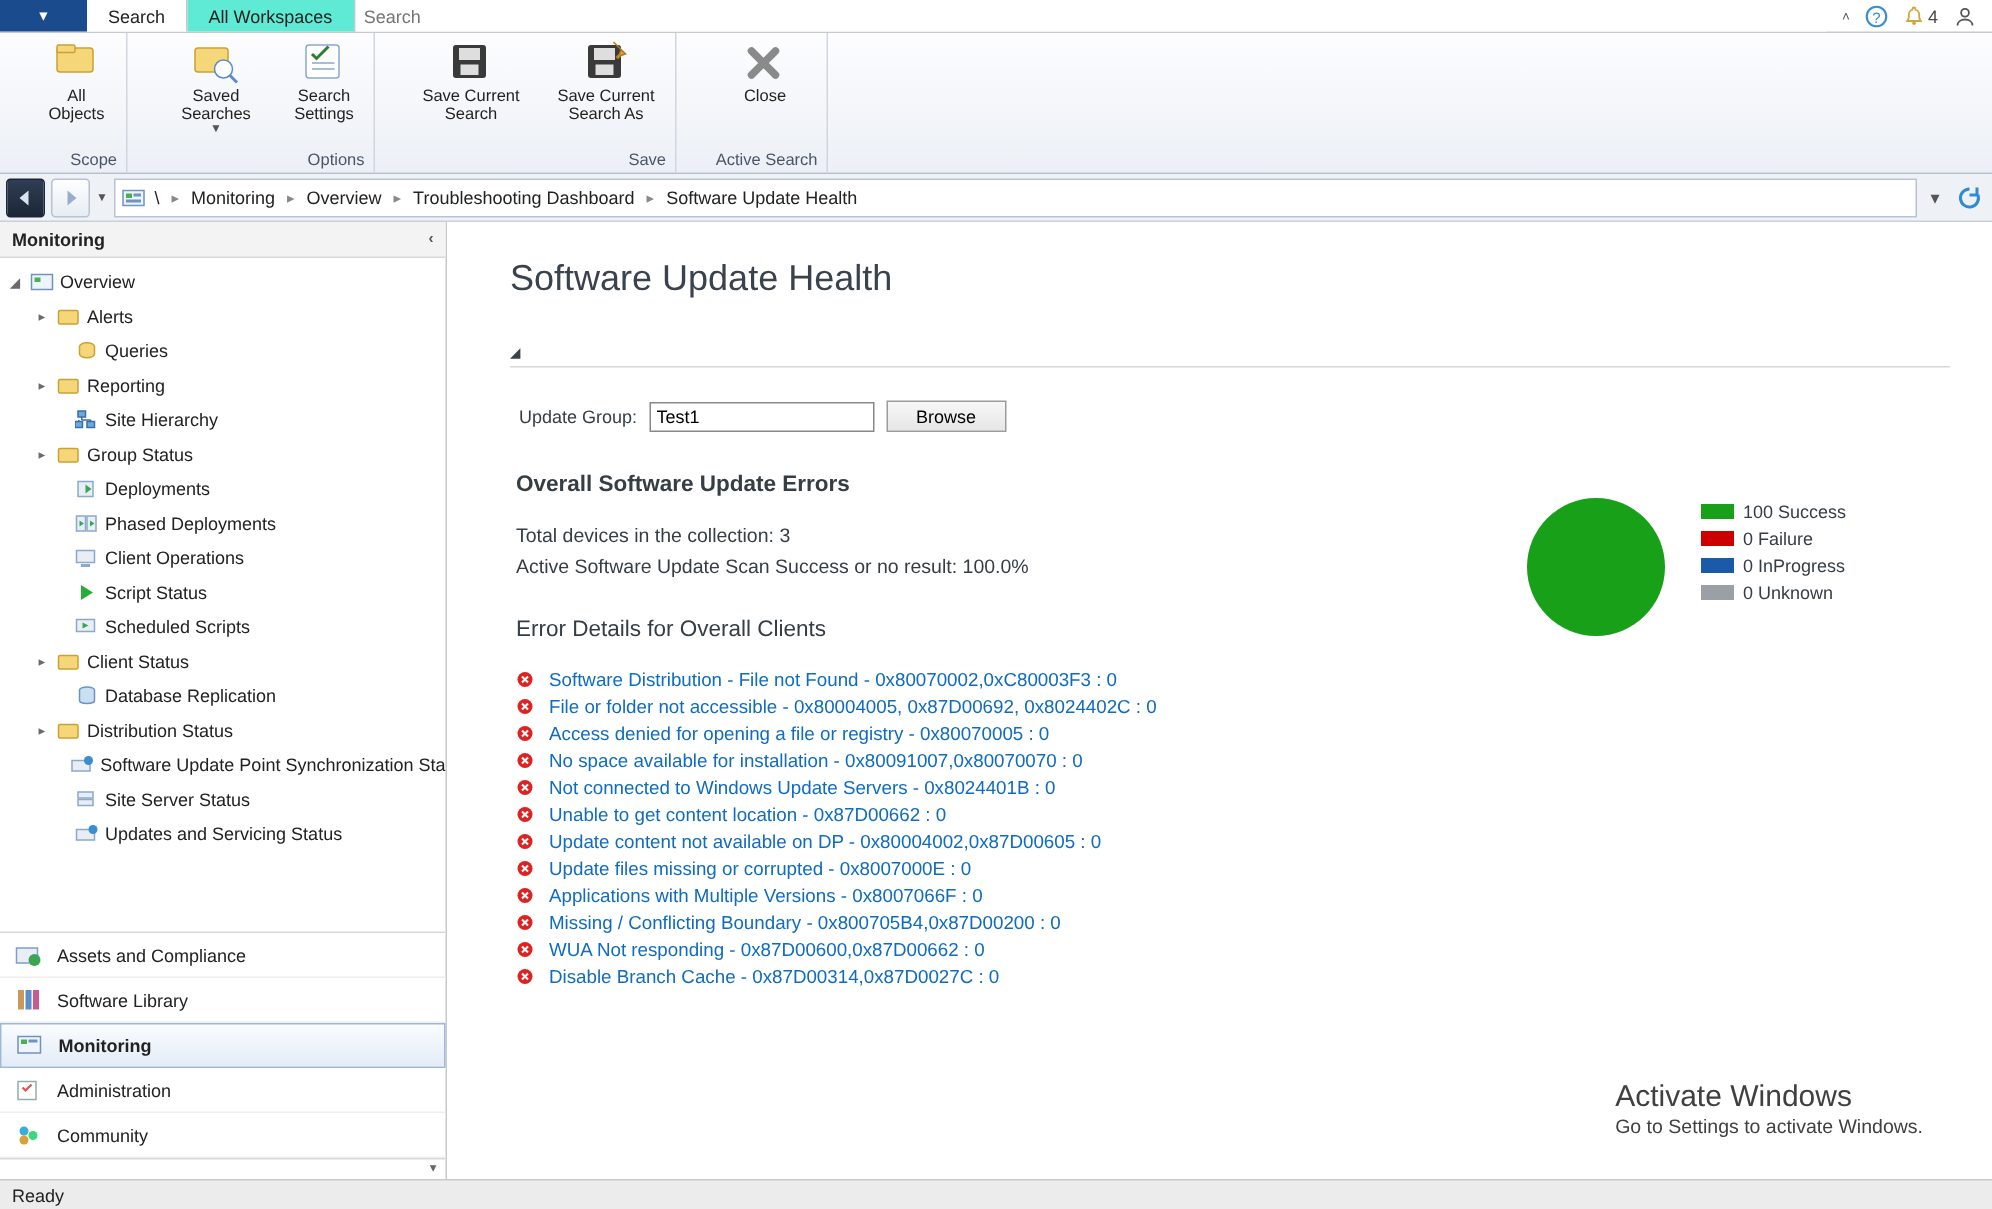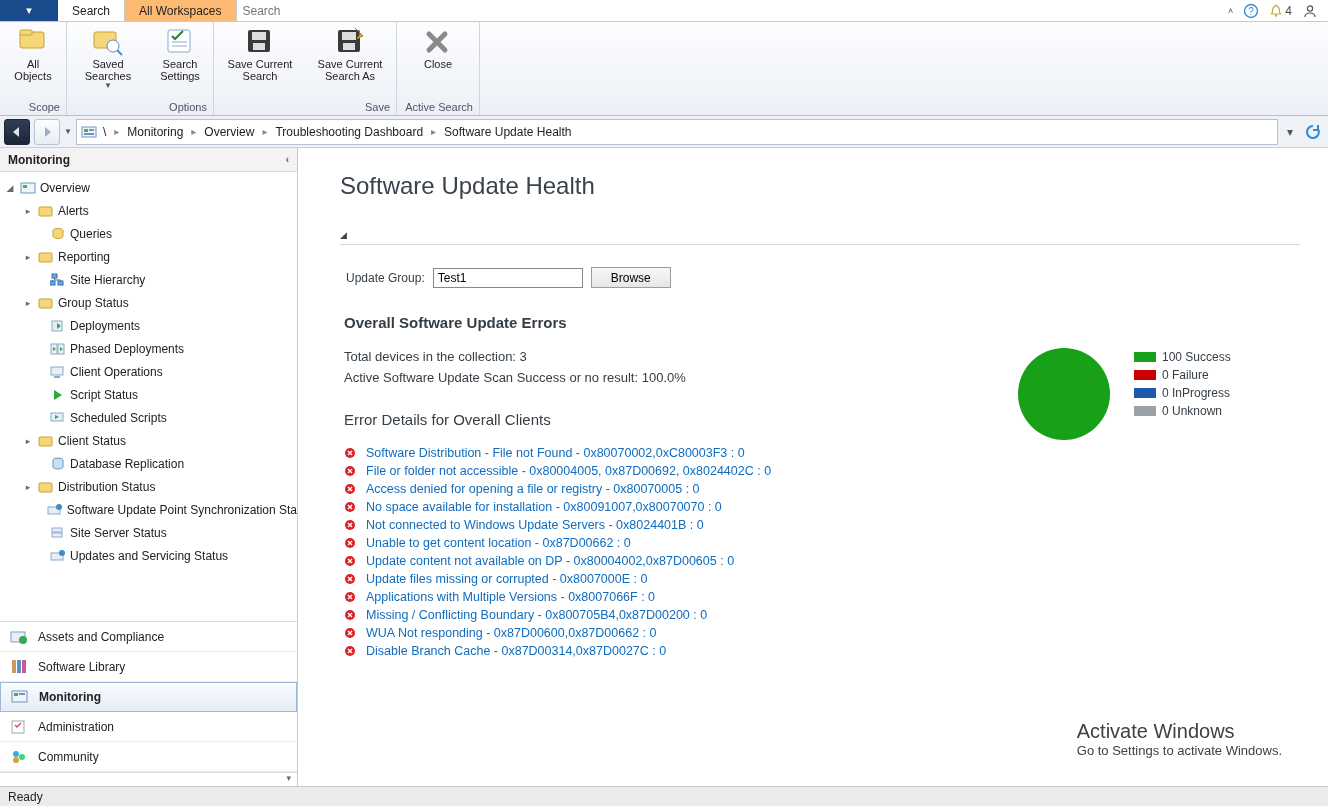--- a/index.html
+++ b/index.html
@@ -2,32 +2,32 @@
 <html><head>
 <meta charset="utf-8">
 <style>
 * { box-sizing: border-box; }
 html, body { margin:0; padding:0; height:100%; font-family: "Segoe UI", Tahoma, sans-serif; font-size:12px; color:#222; background:#fff; overflow:hidden;}
 body { width:1328px; height:806px; display:flex; flex-direction:column; position:relative;}
 
 
 .topstrip { height:22px; background:#fff; display:flex; align-items:stretch; border-bottom:1px solid #c9c9c9;}
 .menu-btn { width:58px; background:#1a4b8c; color:#fff; display:flex; align-items:center; justify-content:center; font-size:11px;}
-.tab { background:#fdba74; border-right:1px solid #c9c9c9; padding:0 14px; display:flex; align-items:center; font-size:12px;}
+.tab { background:#5eead4; border-right:1px solid #c9c9c9; padding:0 14px; display:flex; align-items:center; font-size:12px;}
 .tab.sel { background:#fff; font-weight:400;}
 .tab.ws { font-size:12px;}
 .sbox { flex:1; border:none; padding:2px 6px; font-size:12px; color:#888;}
 .toprigh { display:flex; align-items:center; gap:10px; padding:0 10px;}
 .ico { display:inline-block; }
 .help-ico svg, .bell-ico svg, .user-ico svg { display:block;}
 .caret-up { font-size:9px; color:#555;}
 
 
 .ribbon { height:94px; background:linear-gradient(#fdfdff,#ecf0f6); border-bottom:1px solid #b6c0cc; display:flex;}
-.rgrp { border-right:1px solid #cfd6e0; display:flex; flex-direction:column; padding:2px 6px 0 6px;}
+.rgrp { border-right:1px solid #cfd6e0; display:flex; flex-direction:column; padding:2px 6px 0 24px;}
 .rgrp .btns { flex:1; display:flex; gap:10px; align-items:flex-start;}
 .rbtn { display:flex; flex-direction:column; align-items:center; justify-content:flex-start; width:70px; text-align:center; padding-top:2px; font-size:11px; line-height:1.1; cursor:default;}
 .rbtn .ricon { width:34px; height:30px; margin-bottom:2px;}
 .rgrp .glabel { text-align:right; font-size:11px; color:#4a5568; padding:1px 0 2px;}
 .rbtn.narrow { width:54px;}
 .rbtn.wide { width:80px;}
 
 
 .bcbar { height:32px; background:#eef2f7; border-bottom:1px solid #c9d0da; display:flex; align-items:center; padding:0 4px; gap:4px;}
 .navbtn { width:26px; height:26px; border:1px solid #b8c2d0; border-radius:3px; background:linear-gradient(#fdfefe,#e7edf4); display:flex; align-items:center; justify-content:center; cursor:default;}
@@ -59,21 +59,21 @@
 .content { flex:1; position:relative; overflow:auto; padding:24px 0 0 42px; color:#353d45;}
 .content h1 { font-size:24px; font-weight:400; margin:0 0 30px 0; color:#3a434d;}
 .sect-row { display:flex; align-items:center; gap:6px; color:#3a434d; border-bottom:1px solid #d7d7d7; padding-bottom:4px; margin-right:28px;}
 .sect-row .tri { font-size:9px;}
 .sect-row h2 { font-size:19px; font-weight:400; margin:0;}
 .fldrow { display:flex; align-items:center; gap:8px; margin:22px 0 0 6px;}
 .fldrow input[type=text]{ width:150px; height:20px; border:1px solid #888; padding:0 4px; font-size:12px;}
 .browse-btn { height:21px; width:80px; background:linear-gradient(#f7f7f7,#e6e6e6); border:1px solid #9c9c9c; font-size:12px;}
 .subh { font-size:15px; font-weight:700; margin:26px 0 18px 4px;}
 .stat-line{ margin:0 0 6px 4px; font-size:13px;}
-.chartarea { position:absolute; left:720px; top:200px; display:flex; gap:24px; align-items:flex-start;}
+.chartarea { position:absolute; left:720px; top:184px; display:flex; gap:24px; align-items:flex-start;}
 .pie { width:92px; height:92px; border-radius:50%; background:#18a018;}
 .legend { font-size:12px; line-height:1.5;}
 .legend div { display:flex; align-items:center; gap:6px;}
 .sw { width:22px; height:10px;}
 .errsect h3{ font-size:15px; font-weight:400; margin:26px 0 16px 4px;}
 .errlist { list-style:none; padding:0; margin:0 0 0 4px;}
 .errlist li{ display:flex; align-items:center; gap:10px; height:18px; font-size:12.5px;}
 .errlist a{ color:#0f6cbf; text-decoration:none;}
 .erricon{ width:12px; height:12px;}
 

